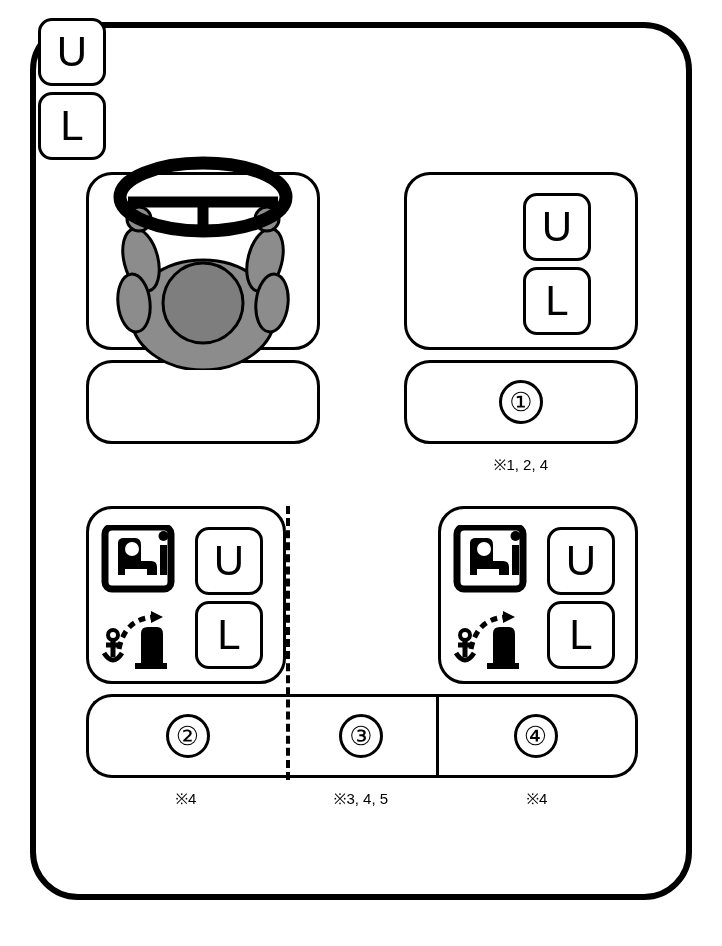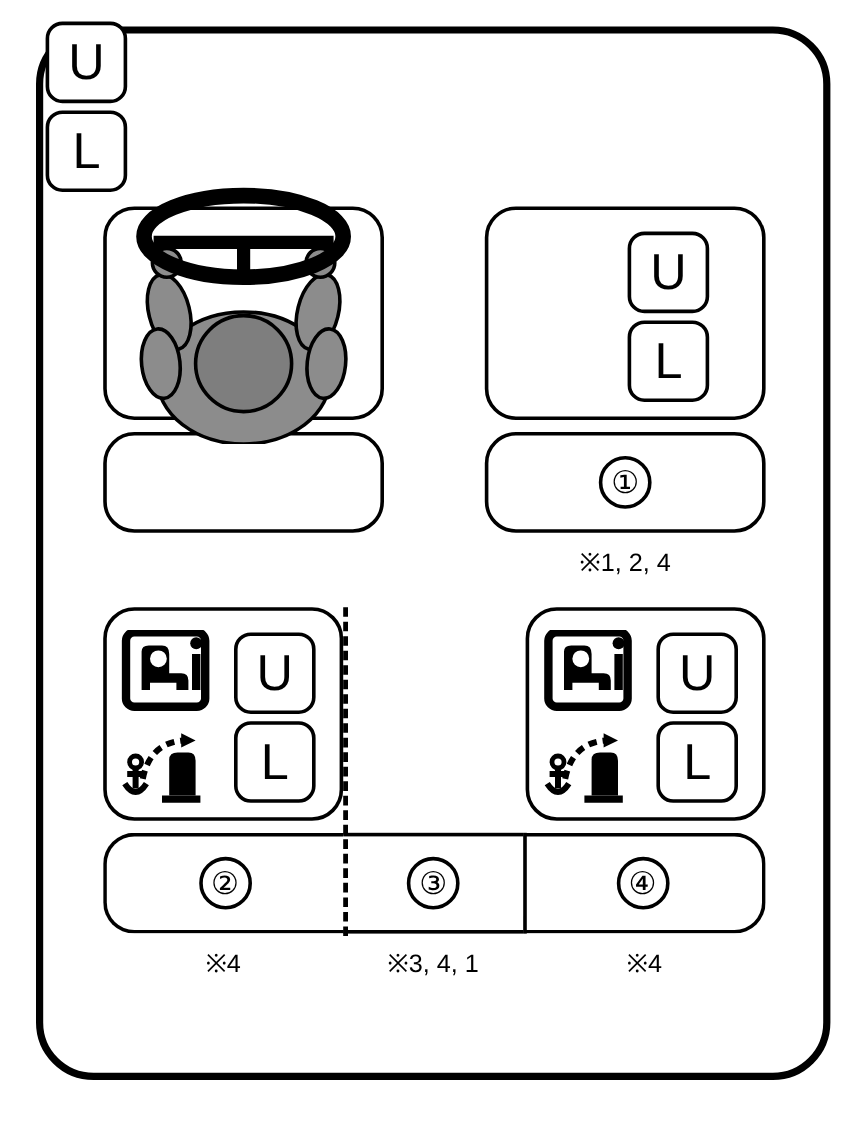--- a/index.html
+++ b/index.html
@@ -112,21 +112,21 @@
     line-height: 1;
   }
   .center-all {
     display: flex;
     align-items: center;
     justify-content: center;
   }
 
   .note {
     position: absolute;
-    font-size: 21px;
+    font-size: 15px;
     text-align: center;
     white-space: nowrap;
   }
 
   
   .rear-left-top {
     left: 86px;
     top: 506px;
     width: 200px;
     height: 178px;
@@ -307,15 +307,15 @@
     <span class="num-circle">③</span>
   </div>
   <div class="cell rear-right-bot center-all">
     <span class="num-circle">④</span>
   </div>
   <div class="rear-right-bot-sep"></div>
 
   <div class="dashed-divider"></div>
 
   <div class="note" style="left:86px; top:788px; width:200px;">※4</div>
-  <div class="note" style="left:286px; top:788px; width:150px;">※3, 4, 1</div>
+  <div class="note" style="left:286px; top:788px; width:150px;">※3, 4, 5</div>
   <div class="note" style="left:436px; top:788px; width:202px;">※4</div>
 </div>
 
 </body></html>

